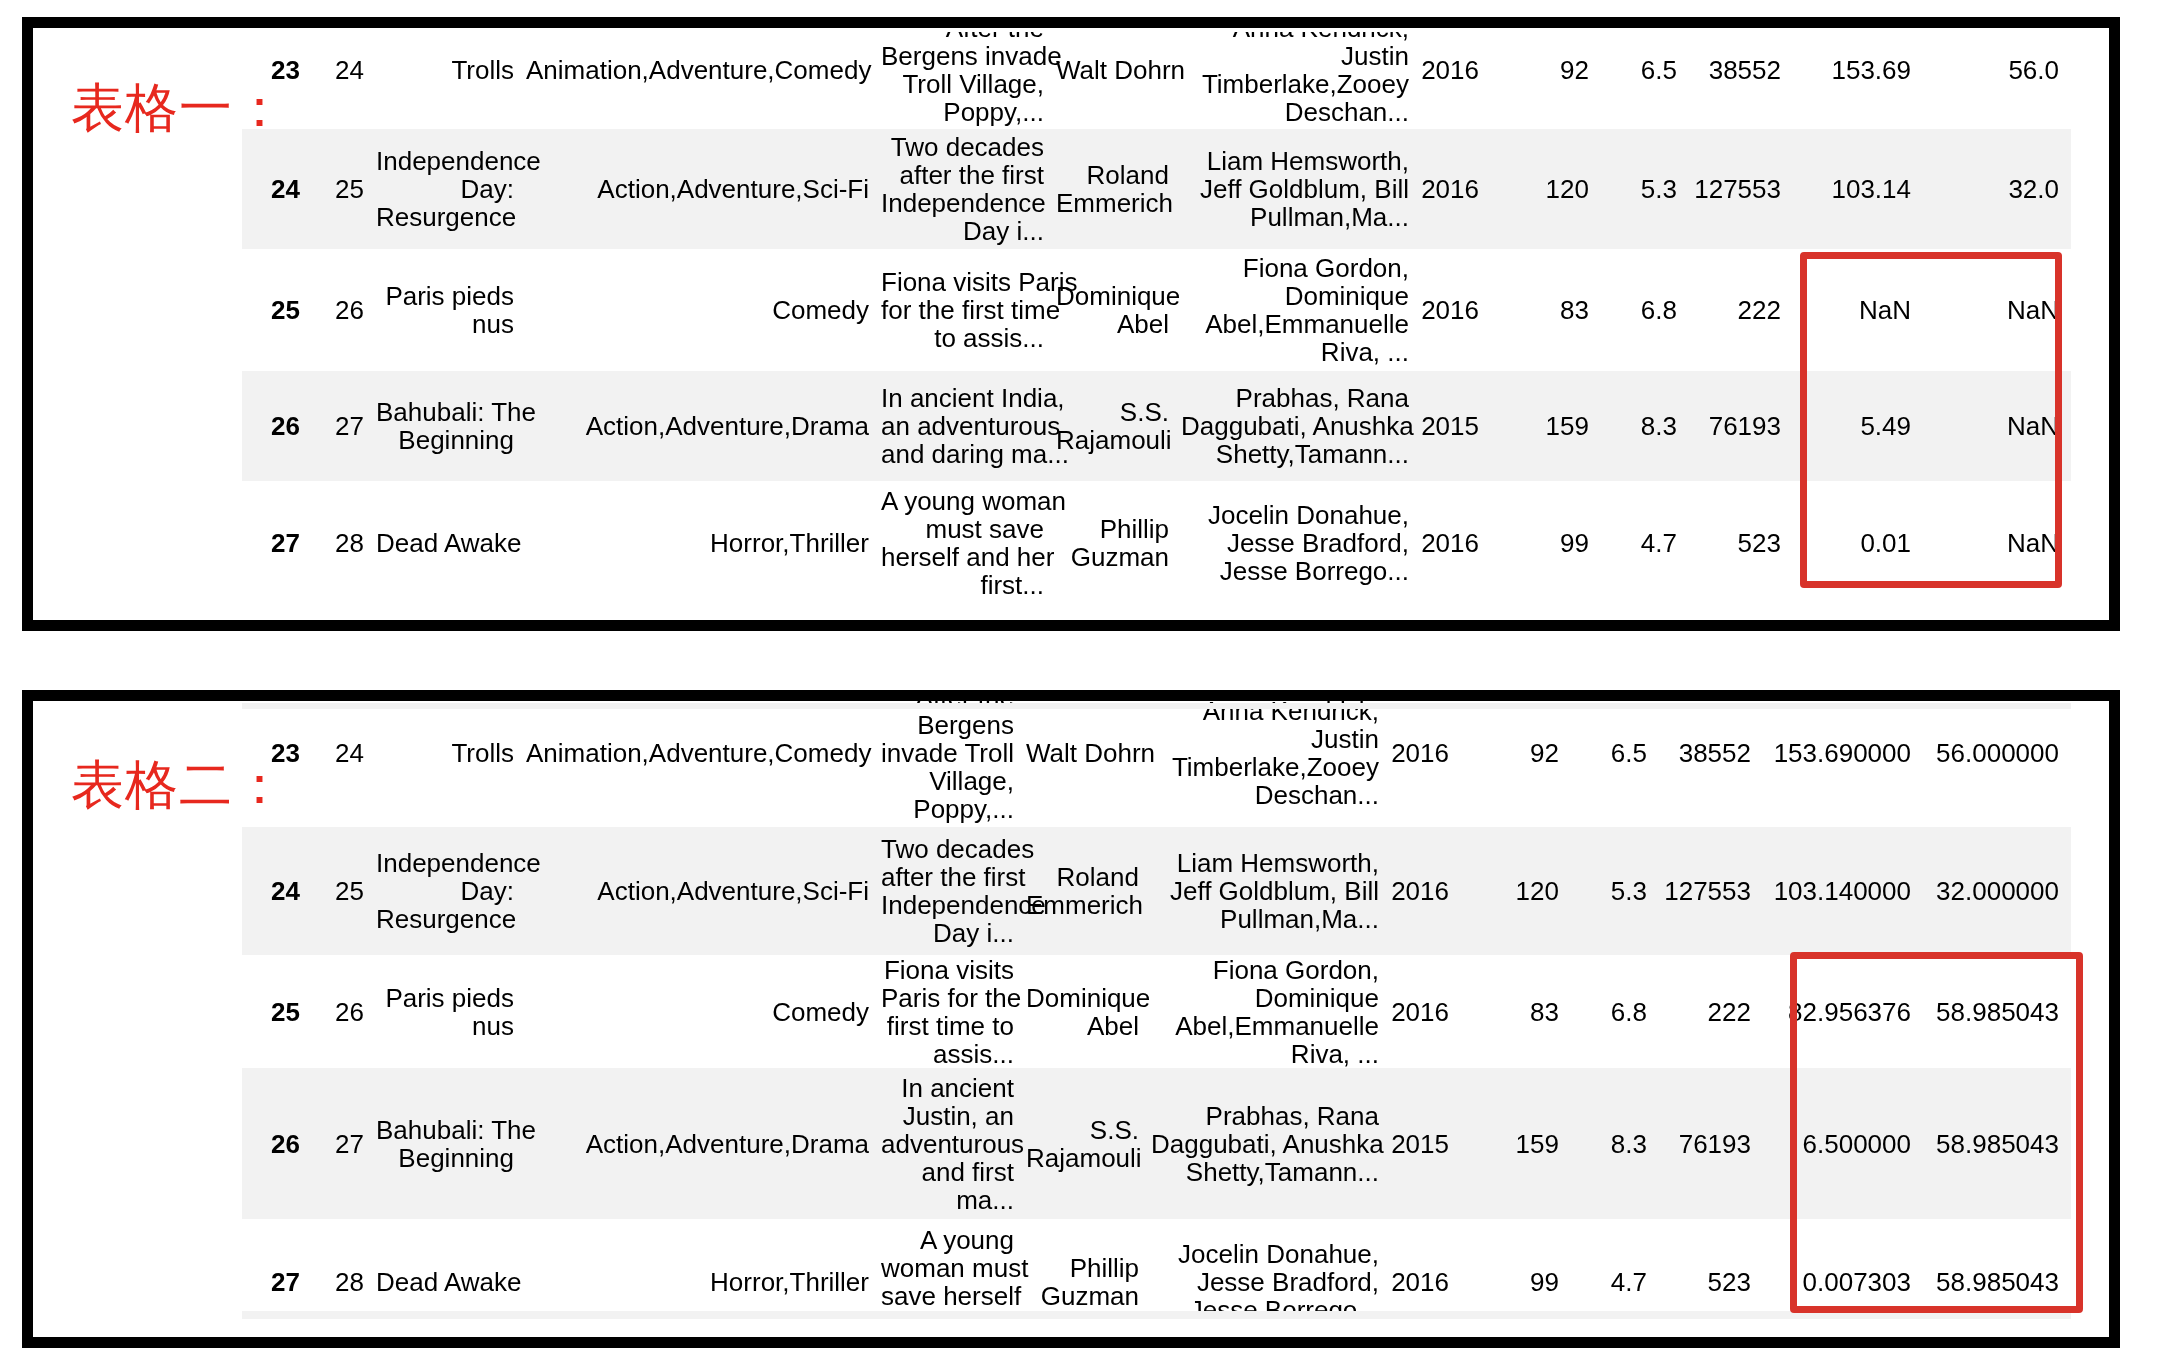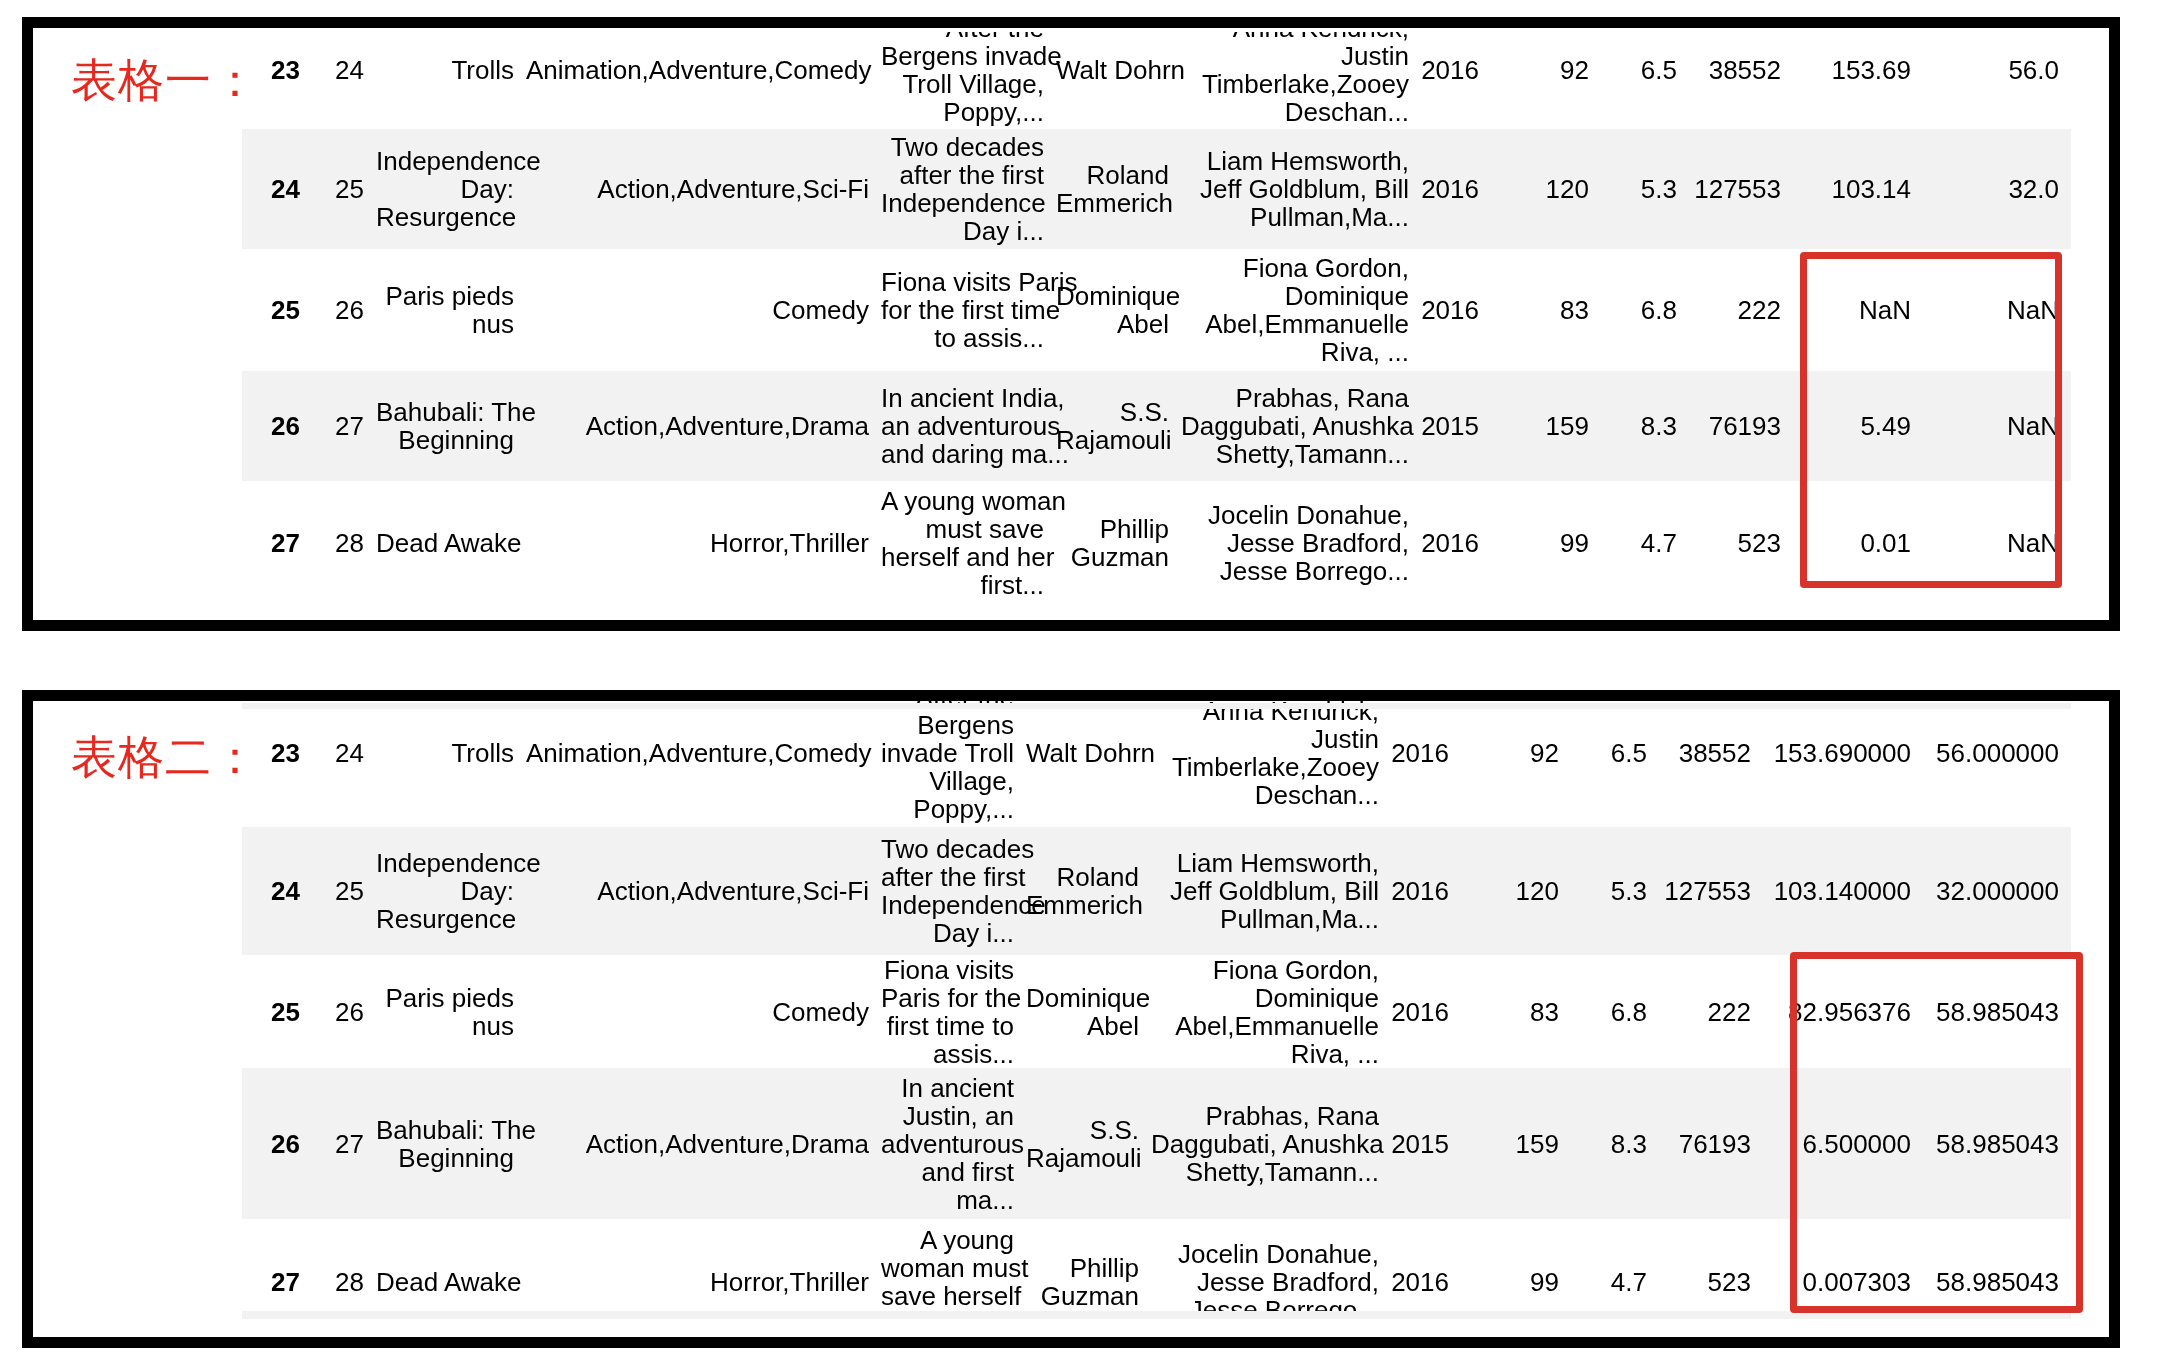--- a/index.html
+++ b/index.html
@@ -15,22 +15,22 @@
     width:2172px;height:1352px;position:relative;background:#ffffff;
     font-family:"Liberation Sans","DejaVu Sans",sans-serif;color:var(--text);
   }
   .panel{
     position:absolute;left:22px;width:2098px;
     border:11px solid var(--panel-border);background:#ffffff;overflow:hidden;
   }
   #panel1{top:17px;height:614px;}
   #panel2{top:690px;height:658px;}
   .panel-label{
-    position:absolute;left:38px;font-size:46px;line-height:48px;
-    color:var(--label-red);font-weight:400;z-index:4;letter-spacing:1px;
+    position:absolute;left:38px;font-size:53px;line-height:48px;
+    color:var(--label-red);font-weight:400;z-index:4;letter-spacing:1px;margin-top:28px;
   }
   #label1{top:28px;}
   #label2{top:32px;}
   .df-clip{
     position:absolute;left:209px;width:1832px;overflow:hidden;z-index:1;
   }
   #clip1{top:4px;height:586px;}
   #clip2{top:0px;height:618px;}
   #df1{margin-top:-21px;}
   #df2{margin-top:-22px;}

